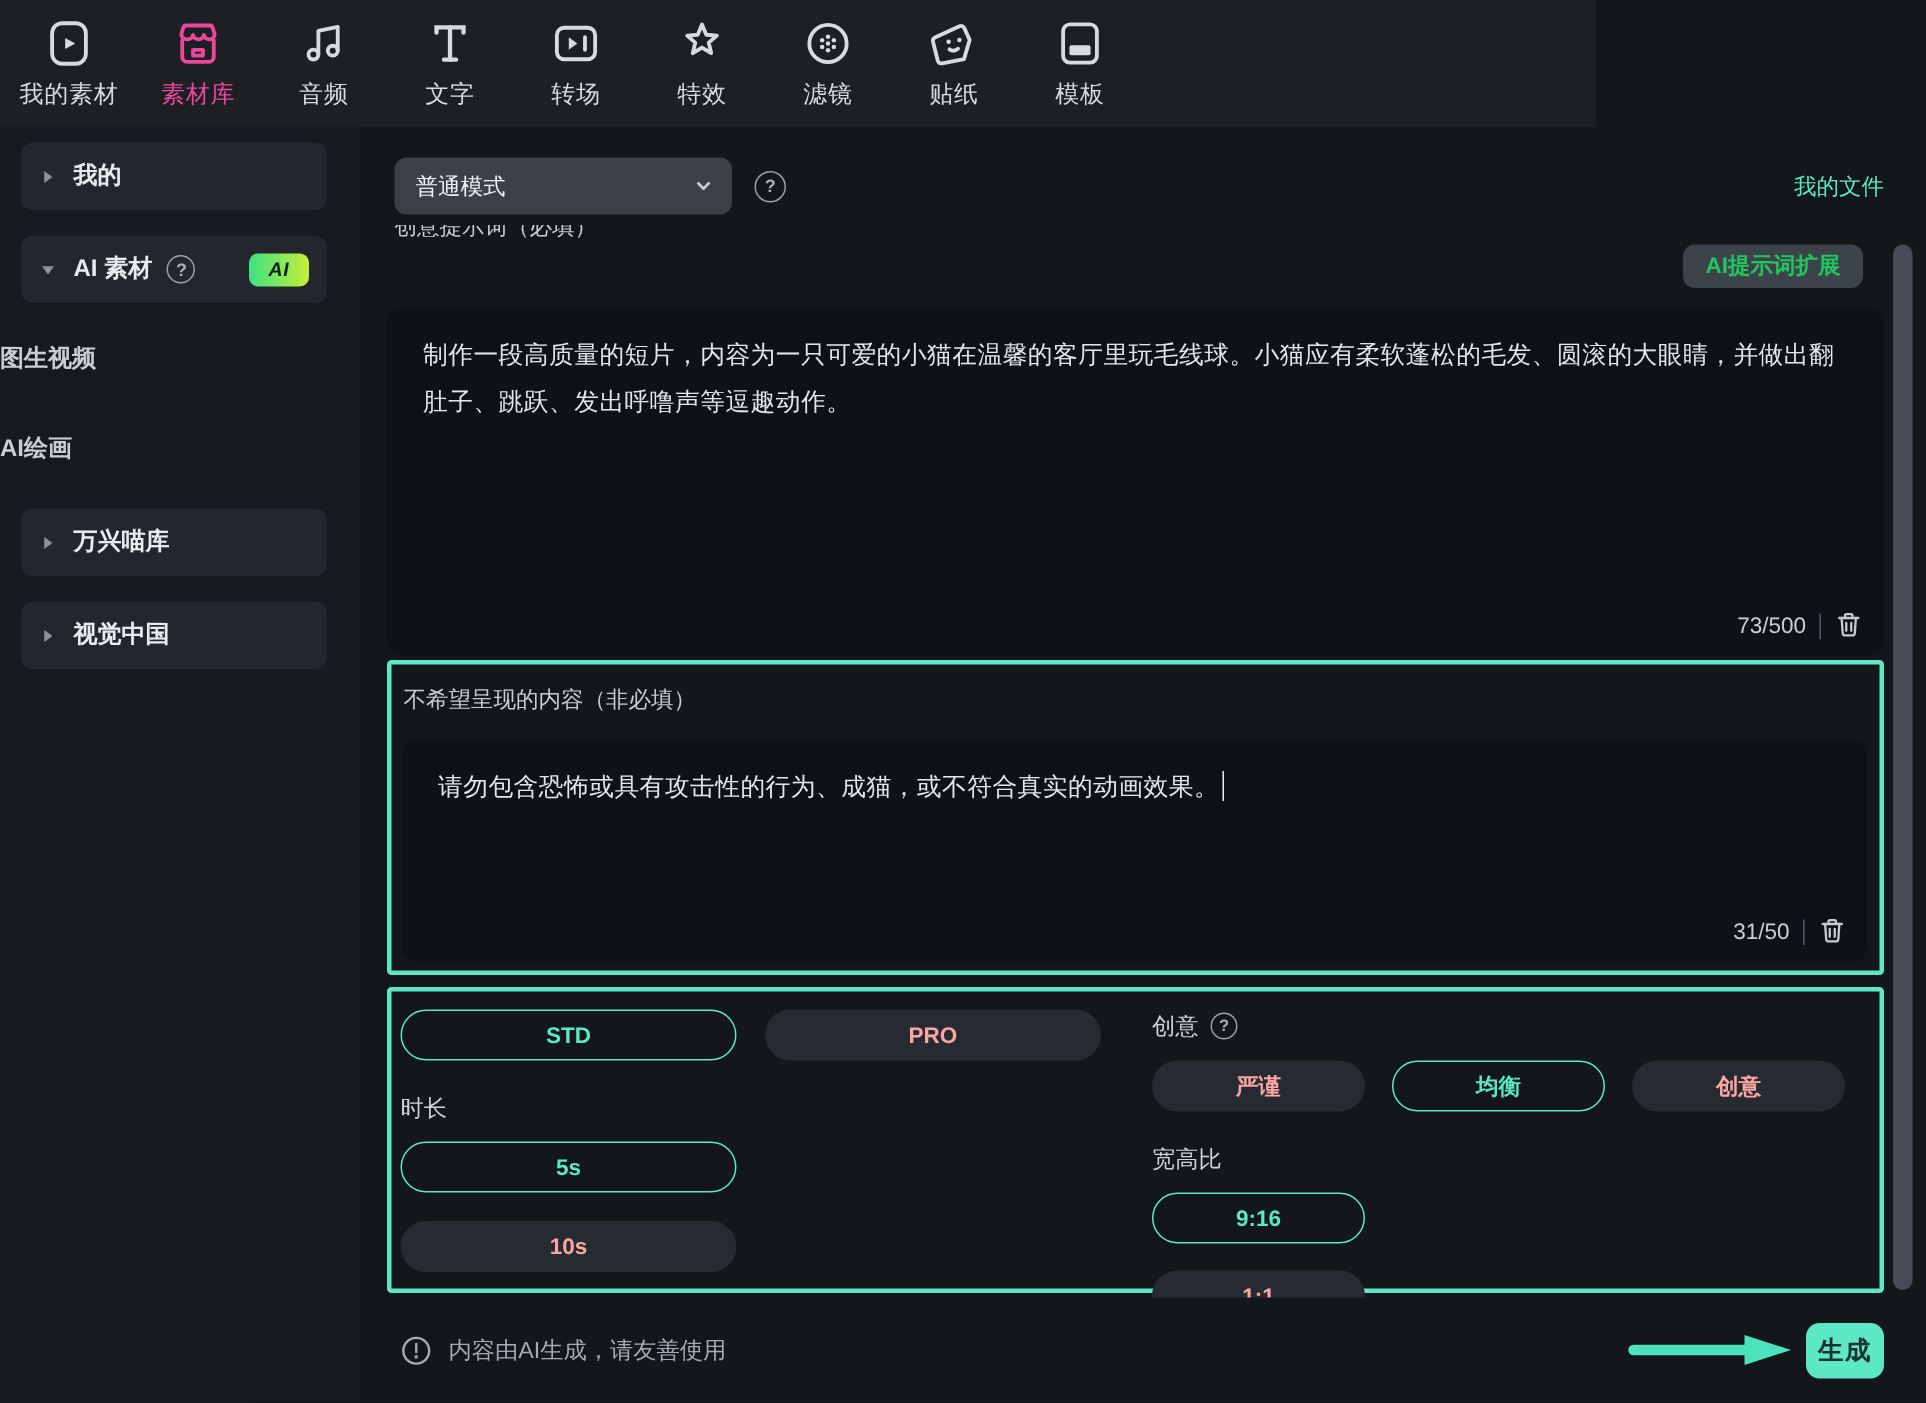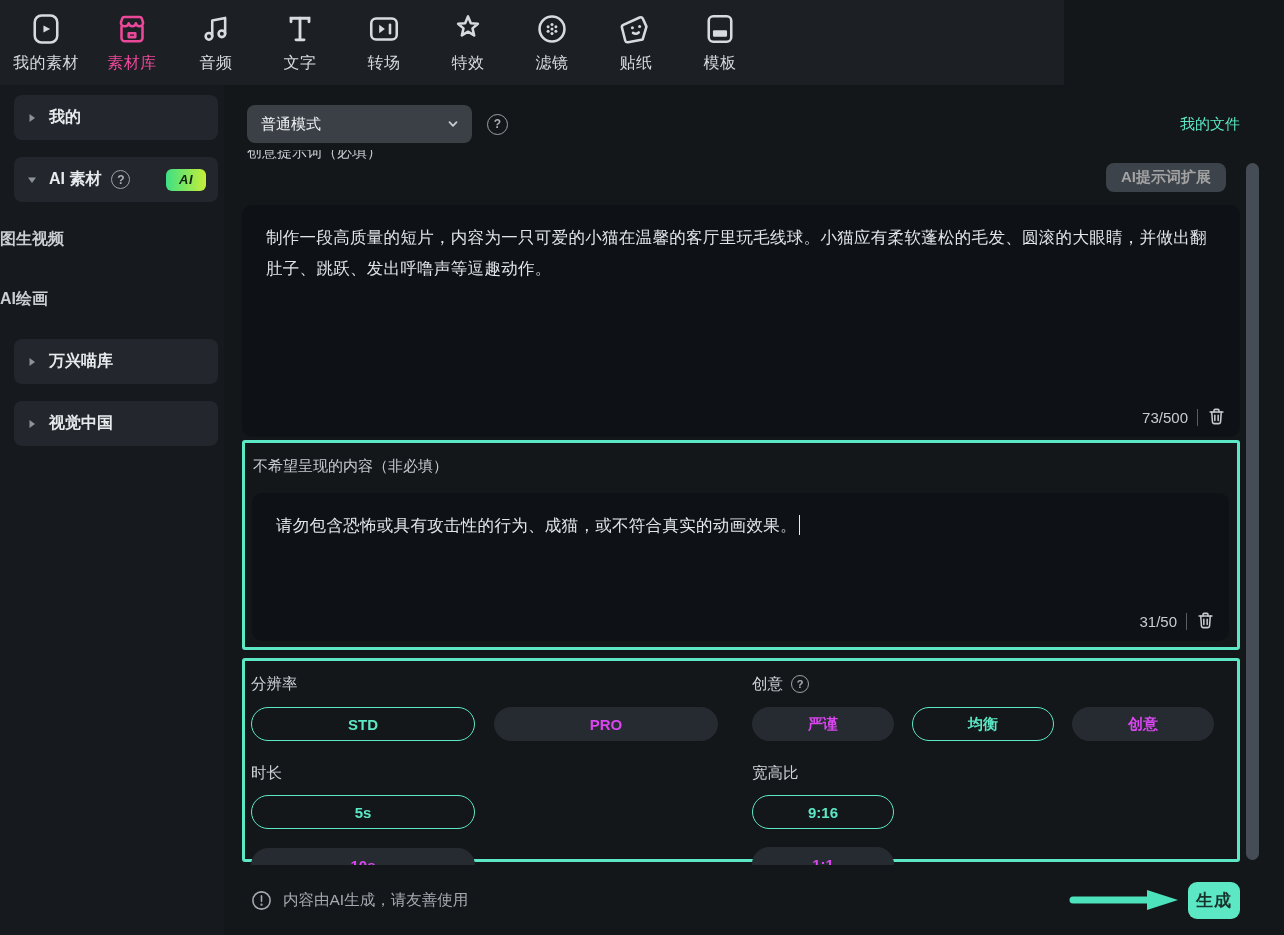--- a/index.html
+++ b/index.html
@@ -20,32 +20,32 @@
   .side-group { height:45px; margin:0 22px 17px 14px; background:#23272d; border-radius:8px; display:flex; align-items:center; padding:0 12px 0 13px; cursor:pointer; }
   .side-group .tri { width:10px; height:10px; margin-right:12px; flex:none; display:flex; align-items:center; justify-content:center; color:#8d939b; }
   .side-group .g-label { font-size:16px; font-weight:700; color:#e8ebee; }
   .side-children { margin:16px 0 20px 0; }
   .side-child { height:40px; margin-bottom:20px; display:flex; align-items:center; font-size:16px; font-weight:700; color:#c9ced3; cursor:pointer; }
   .side-child.active { color:#5ce8c5; }
   .help-circle { width:19px; height:19px; border:1.6px solid #9aa1a8; border-radius:50%; display:inline-flex; align-items:center; justify-content:center; font-size:12px; font-weight:700; color:#aab1b8; margin-left:10px; flex:none; }
   .ai-badge { margin-left:auto; width:40px; height:22px; border-radius:6px; background:linear-gradient(90deg,#3ee084,#c6ee38); display:flex; align-items:center; justify-content:center; font-size:13px; font-weight:900; font-style:italic; color:#10230f; letter-spacing:.5px; }
 
   
-  #main { position:absolute; top:85px; left:224px; width:1044px; height:850px; background:#14171a; }
+  #main { position:absolute; top:85px; left:240px; width:1044px; height:850px; background:#14171a; }
   .toolbar { position:absolute; top:20px; left:23px; right:28px; height:38px; display:flex; align-items:center; }
   .mode-select { width:225px; height:38px; background:#3b4046; border-radius:8px; display:flex; align-items:center; padding:0 12px 0 14px; font-size:15px; color:#eef1f4; cursor:pointer; }
   .mode-select .chev { margin-left:auto; color:#c6cbd0; display:flex; }
   .toolbar .help-circle { margin-left:15px; width:21px; height:21px; }
   .my-files { margin-left:auto; font-size:15px; color:#5ce8c5; cursor:pointer; }
 
   .scroll-region { position:absolute; top:65px; left:18px; width:998px; height:715px; overflow:hidden; }
 
   .prompt-header { position:relative; height:55px; }
   .prompt-label { position:absolute; top:-9px; left:5px; font-size:15px; line-height:21px; color:#c7ccd1; }
-  .expand-btn { position:absolute; top:13px; right:14px; height:29px; padding:0 15px; background:#3d434b; border:none; border-radius:8px; font-size:15px; font-weight:700; color:#a3a3a3; font-family:inherit; cursor:pointer; }
+  .expand-btn { position:absolute; top:13px; right:14px; height:29px; padding:0 15px; background:#3d434b; border:none; border-radius:8px; font-size:15px; font-weight:700; color:#22c55e; font-family:inherit; cursor:pointer; }
 
   .ta { position:relative; background:#0e1115; border-radius:10px; }
   .ta .ta-text { padding:17px 24px 0 24px; font-size:16.5px; line-height:31px; color:#e2e6e9; letter-spacing:.3px; }
   .ta-footer { position:absolute; right:14px; bottom:11px; display:flex; align-items:flex-end; gap:9px; }
   .counter { font-size:15px; color:#c9cdd1; }
   .vdiv { width:1px; height:17px; background:#585e66; }
   .trash { display:flex; color:#c6cbd0; cursor:pointer; }
   .ta1 { height:232px; }
 
   .hl-section { border:3px solid #5ce8c5; border-radius:3px; position:relative; }
@@ -60,21 +60,21 @@
   .opt-col.c2 { left:507px; width:466px; }
   .opt-label { display:flex; align-items:center; gap:8px; font-size:15.5px; color:#ced3d8; height:22px; }
   .opt-label .help-circle { margin-left:0; width:18px; height:18px; font-size:11px; }
   .row1 .opt-label { margin-top:12px; }
   .row1 .opt-btns { margin-top:12px; }
   .row2 .opt-label { margin-top:21px; }
   .row2 .opt-btns { margin-top:11px;flex-direction:column; }
   .opt-btns { display:flex; }
   .c1 .opt-btns { gap:19px; }
   .c2 .opt-btns { gap:18px; }
-  .opt-btn { height:34px; border-radius:17px; background:#262b31; border:1.5px solid #262b31; color:#d946ef; font-size:15px; font-weight:700; font-family:inherit; display:flex; align-items:center; justify-content:center; cursor:pointer; }
+  .opt-btn { height:34px; border-radius:17px; background:#262b31; border:1.5px solid #262b31; color:#fca5a5; font-size:15px; font-weight:700; font-family:inherit; display:flex; align-items:center; justify-content:center; cursor:pointer; }
   .c1 .opt-btn { width:224px; }
   .c2 .opt-btn { width:142px; }
   .opt-btn.selected { background:transparent; border:1.5px solid #5ce8c5; color:#5ce8c5; }
 
   .footer-bar { position:absolute; left:18px; right:28px; bottom:0; height:70px; display:flex; align-items:center; }
   .notice { display:flex; align-items:center; gap:11px; color:#a5abb2; font-size:15.5px; margin-left:9px; }
   .notice .info-ic { display:flex; color:#a5abb2; }
   .annot-arrow { margin-left:auto; margin-right:8px; display:flex; color:#4ce2bb; }
   .gen-btn { width:52px; height:37px; border:none; border-radius:9px; background:#5ce8c5; color:#17332c; font-size:17px; font-weight:800; font-family:inherit; letter-spacing:1px; cursor:pointer; }
 
@@ -295,23 +295,20 @@
                 </svg>
               </span>
           </div>
         </div>
       </section>
 
       <section class="hl-section sec3">
 
         <div class="opt-col c1">
           <div class="row1">
-            <div class="opt-label">
-                <span>分辨率</span>
-              </div>
             <div class="opt-btns">
               <button class="opt-btn selected">STD</button>
               <button class="opt-btn">PRO</button>
             </div>
           </div>
           <div class="row2">
             <div class="opt-label">
                 <span>时长</span>
               </div>
             <div class="opt-btns">

